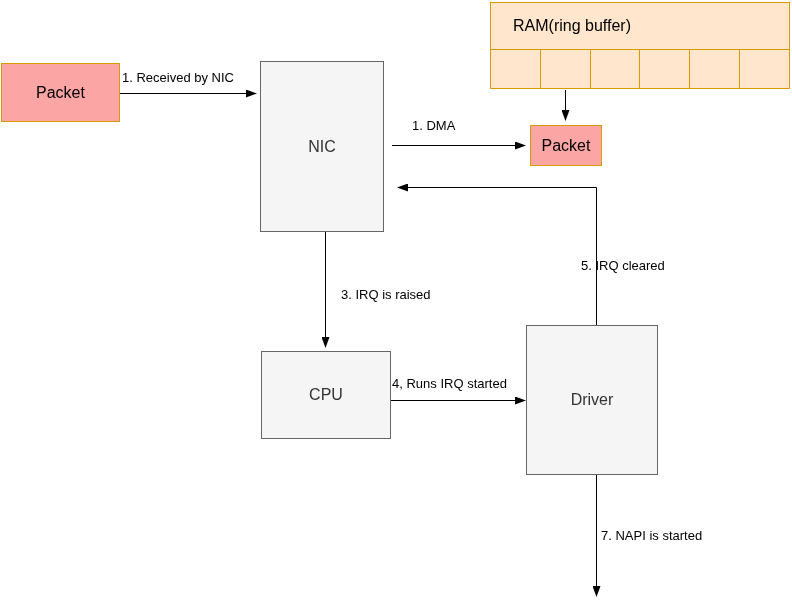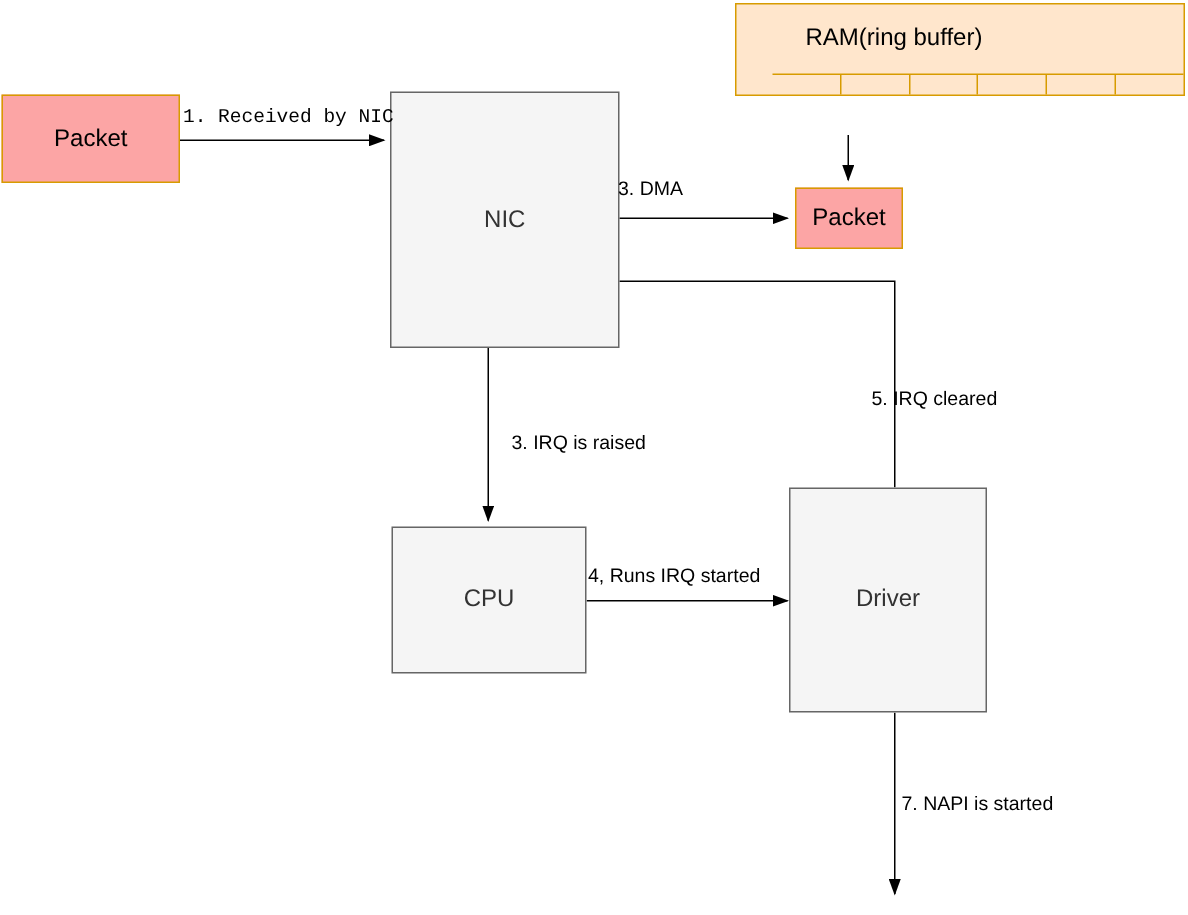--- a/index.html
+++ b/index.html
@@ -23,35 +23,34 @@
     background: #fca5a5;
     border: 1px solid #D79B00;
     color: #000000;
   }
   .node.gray {
     background: #F5F5F5;
     border: 1px solid #666666;
     color: #333333;
   }
   #node-packet-left  { left: 1px;   top: 63px;  width: 119px; height: 59px; }
-  #node-nic          { left: 260px; top: 61px;  width: 153px; height: 171px; }
+  #node-nic          { left: 260px; top: 61px;  width: 124px; height: 171px; }
   #node-packet-right { left: 530px; top: 125px; width: 72px;  height: 41px; }
-  #node-cpu          { left: 261px; top: 351px; width: 130px; height: 98px; }
+  #node-cpu          { left: 261px; top: 351px; width: 130px; height: 88px; }
   #node-driver       { left: 526px; top: 325px; width: 132px; height: 150px; }
 
   #node-ram {
     position: absolute;
     left: 490px; top: 2px;
-    width: 300px; height: 62px;
+    width: 300px; height: 87px;
     box-sizing: border-box;
     background: #FFE6CC;
     border: 1px solid #D79B00;
     display: flex;
     flex-direction: column;
-    padding-left: 24px;
   }
   #ram-title {
     box-sizing: border-box;
     height: 47px;
     border-bottom: 1px solid #D79B00;
     display: flex;
     align-items: center;
     padding-left: 22px;
     font-size: 16px;
     color: #000000;
@@ -67,21 +66,21 @@
   #edge-layer { position: absolute; left: 0; top: 0; pointer-events: none; }
   .edge-line { stroke: #000000; stroke-width: 1; fill: none; }
 
   .edge-label {
     position: absolute;
     font-size: 13px;
     color: #000000;
     white-space: nowrap;
     line-height: 16px;
   }
-  #label-received  { left: 122px; top: 70px; font-family: Liberation Mono, monospace; }
+  #label-received  { left: 122px; top: 70px; }
   #label-dma       { left: 412px; top: 118px; }
   #label-irq-raised{ left: 341px; top: 287px; }
   #label-handler   { left: 392px; top: 376px; }
   #label-cleared   { left: 581px; top: 258px; }
   #label-napi      { left: 601px; top: 528px; }
 </style>
 </head>
 <body>
 
 <div id="canvas">
@@ -129,19 +128,19 @@
 
   <div class="node gray" id="node-cpu">
     <span>CPU</span>
   </div>
 
   <div class="node gray" id="node-driver">
     <span>Driver</span>
   </div>
 
   <div class="edge-label" id="label-received">1. Received by NIC</div>
-  <div class="edge-label" id="label-dma">3. DMA</div>
+  <div class="edge-label" id="label-dma">1. DMA</div>
   <div class="edge-label" id="label-irq-raised">3. IRQ is raised</div>
   <div class="edge-label" id="label-handler">4, Runs IRQ started</div>
   <div class="edge-label" id="label-cleared">5. IRQ cleared</div>
   <div class="edge-label" id="label-napi">7. NAPI is started</div>
 
 </div>
 
 </body></html>

